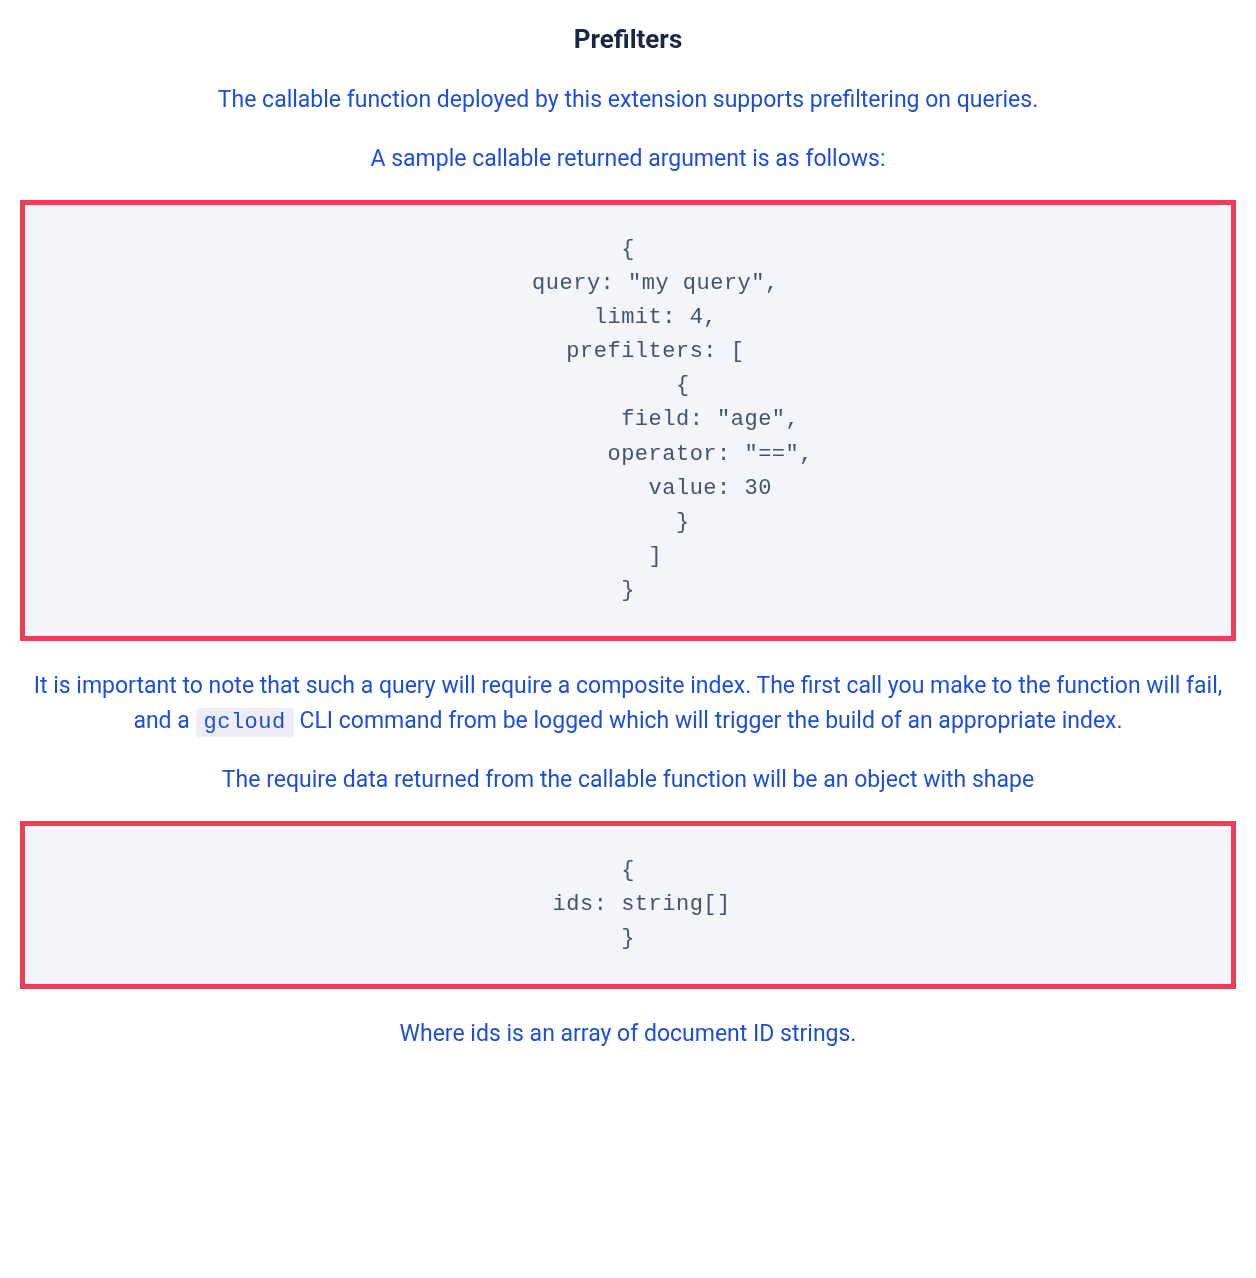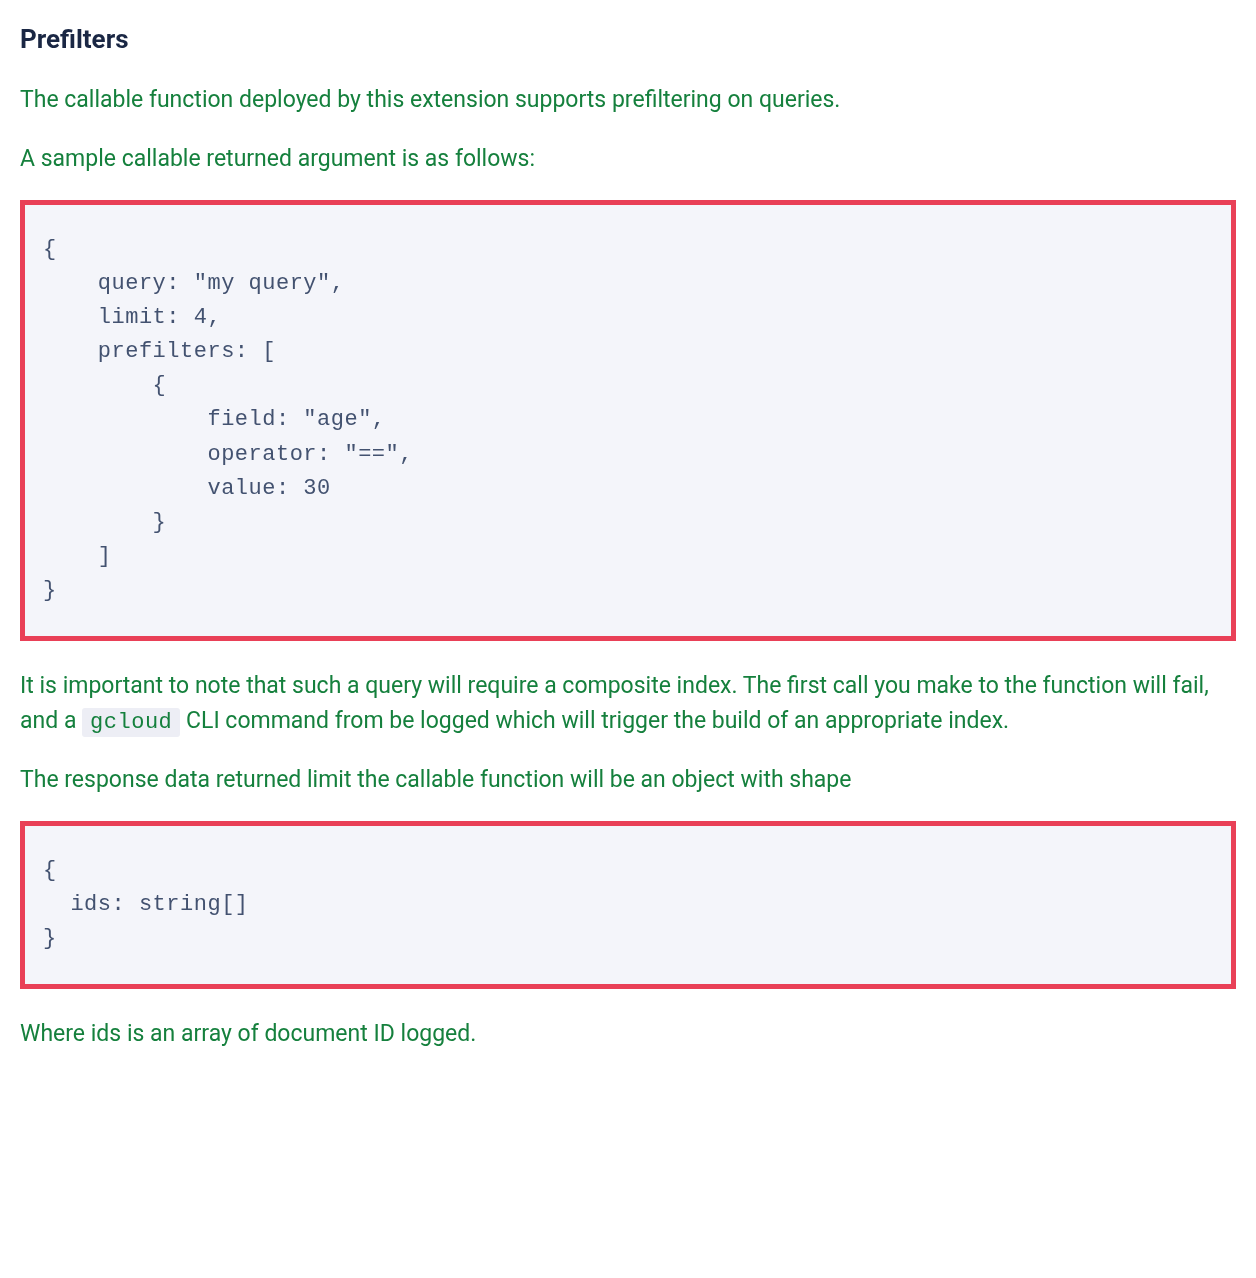--- a/index.html
+++ b/index.html
@@ -1,36 +1,37 @@
 <!DOCTYPE html>
 <html><head>
   <meta charset="utf-8">
   <style>
     * {
       margin: 0;
       padding: 0;
       box-sizing: border-box;
+      text-align: center;
     }
     body {
       font-family: -apple-system, BlinkMacSystemFont, "Segoe UI", Roboto, "Helvetica Neue", Arial, sans-serif;
       background: #ffffff;
       color: #435270;
       padding: 20px;
       font-size: 23px;
       line-height: 1.5;
     }
     .heading {
       font-size: 26px;
       font-weight: 700;
       color: #1a2744;
       margin-bottom: 24px;
     }
     .paragraph {
       margin-bottom: 24px;
-      color: #15803d;
+      color: #1d4ed8;
     }
     .code-block {
       background: #f4f5fa;
       border: 5px solid #e94057;
       padding: 28px 18px;
       margin-bottom: 28px;
       font-family: "SFMono-Regular", Consolas, "Liberation Mono", Menlo, monospace;
       font-size: 22px;
       line-height: 1.55;
       white-space: pre;
@@ -65,19 +66,19 @@
             operator: "==",
             value: 30
         }
     ]
 }</pre>
 
 <p class="paragraph">
   <span>It is important to note that such a query will require a composite index. The first call you make to the function will fail, and a </span><code class="inline-code">gcloud</code><span> CLI command from be logged which will trigger the build of an appropriate index.</span>
 </p>
 
-<p class="paragraph">The response data returned limit the callable function will be an object with shape</p>
+<p class="paragraph">The require data returned from the callable function will be an object with shape</p>
 
 <pre class="code-block">{
   ids: string[]
 }</pre>
 
-<p class="paragraph">Where ids is an array of document ID logged.</p>
+<p class="paragraph">Where ids is an array of document ID strings.</p>
 
 </body></html>

